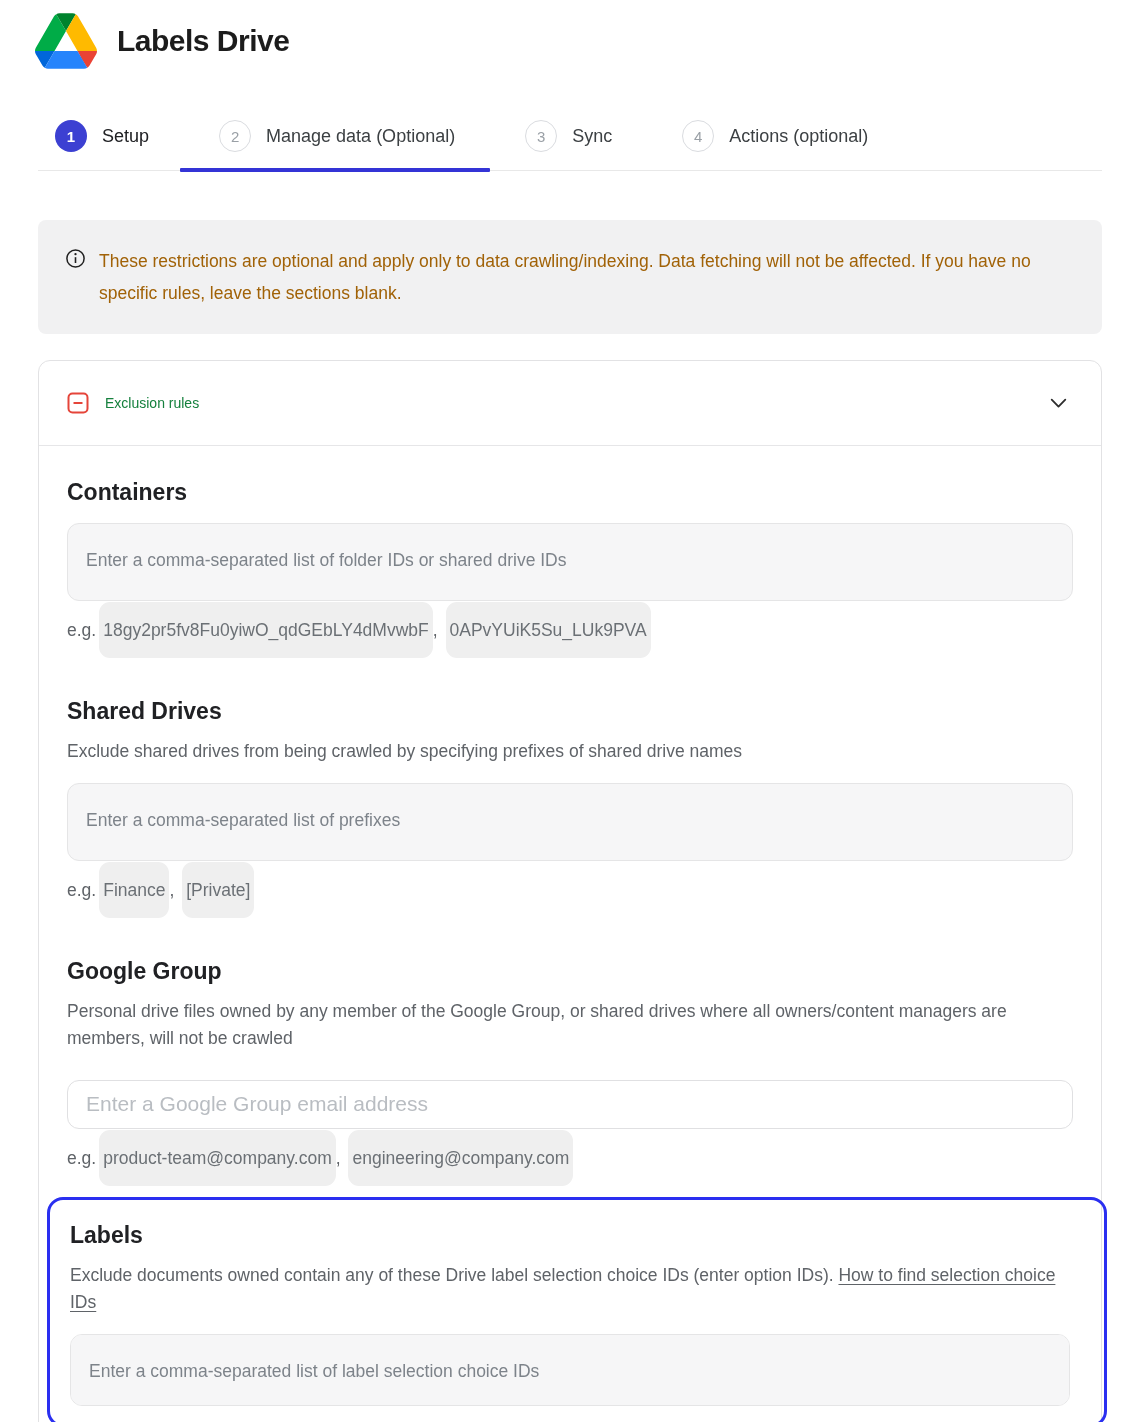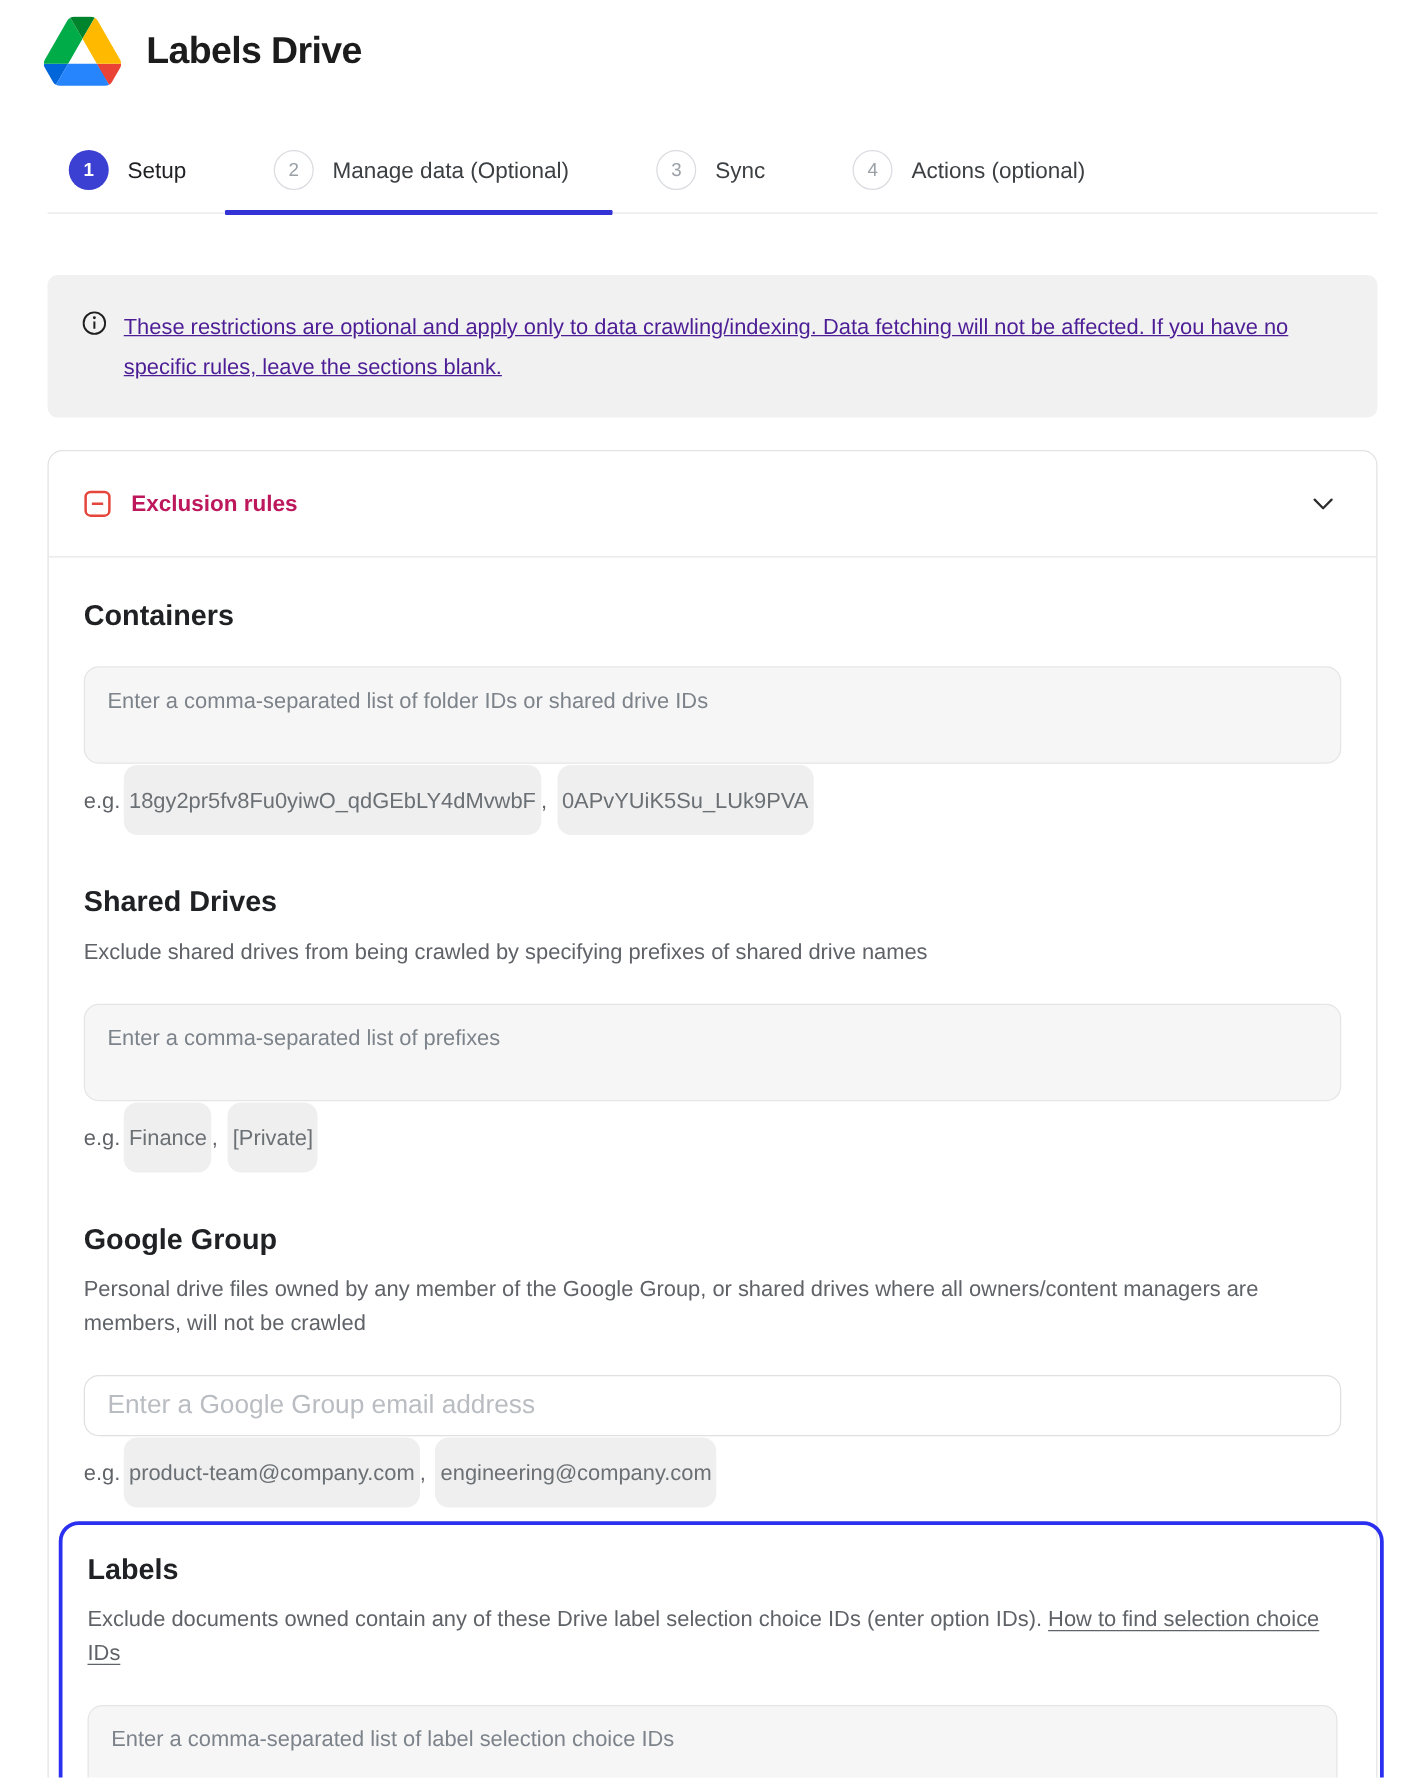--- a/index.html
+++ b/index.html
@@ -34,48 +34,48 @@
     position: absolute; left: 142px; bottom: -1px;
     width: 310px; height: 4px; background: #3434d6; border-radius: 1px;
   }
 
   
   .banner {
     margin-top: 49px; background: #f1f1f2; border-radius: 8px;
     padding: 25px 40px 25px 27px; display: flex; gap: 13px; width: 1064px;
   }
   .banner-icon { flex: 0 0 auto; margin-top: 3px; }
-  .banner-text { font-size: 17.5px; line-height: 32px; color: #4c1d95; max-width: 985px; text-decoration: underline; }
+  .banner-text { font-size: 17.5px; line-height: 32px; color: #a16207; max-width: 985px; }
 
   
   .card {
     margin-top: 26px; width: 1064px;
     border: 1px solid #e2e2e4; border-radius: 12px;
   }
   .card-header {
     display: flex; align-items: center; gap: 16px;
     padding: 31px 30px 31px 28px;
     border-bottom: 1px solid #e6e6e8;
   }
   .collapse-icon { flex: 0 0 auto; display: flex; cursor: pointer; }
-  .card-title { font-size: 18px; font-weight: 700; color: #be185d; flex: 1 1 auto; }
+  .card-title { font-size: 14px; font-weight: 400; color: #15803d; flex: 1 1 auto; }
   .chevron { flex: 0 0 auto; cursor: pointer; display: flex; padding: 4px; }
 
   .card-body { padding: 4px 28px 10px 28px; }
 
   .section { margin-top: 29px; }
   .section + .section { margin-top: 57px; }
   .section-heading { font-size: 23px; font-weight: 700; color: #202124; }
   .section-desc { margin-top: 13px; font-size: 17.5px; line-height: 27.5px; color: #5f6368; max-width: 1010px; }
   .inline-link { color: #5f6368; text-decoration: underline; text-underline-offset: 3px; cursor: pointer; }
 
   .big-input {
-    display: block; width: 100%; height: 78px; margin-top: 27px;
+    display: block; width: 100%; height: 78px; margin-top: 17px;
     background: #f6f6f7; border: 1px solid #e5e5e6; border-radius: 12px;
-    padding: 16px 18px; font-family: inherit; font-size: 17.5px; color: #0f172a;
+    padding: 26px 18px; font-family: inherit; font-size: 17.5px; color: #0f172a;
     resize: none; outline: none;
   }
   .big-input::placeholder { color: #7d838a; }
   .line-input {
     display: block; width: 100%; height: 49px; margin-top: 27px;
     background: #ffffff; border: 1px solid #e0e0e2; border-radius: 12px;
     padding: 0 18px; font-family: inherit; font-size: 21px; color: #202124; outline: none;
   }
   .line-input::placeholder { color: #b9bdc2; }
 

